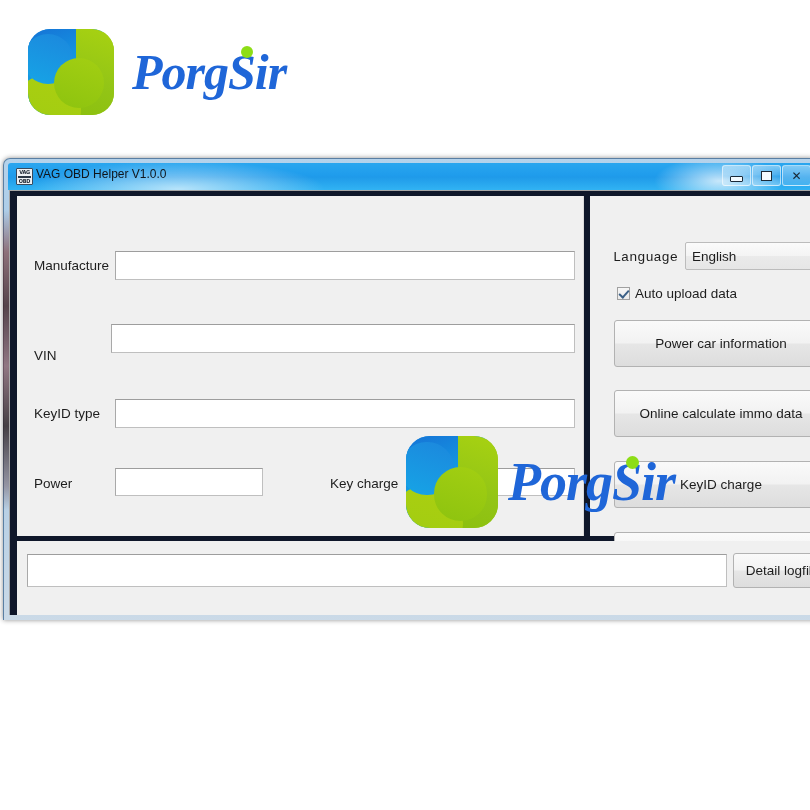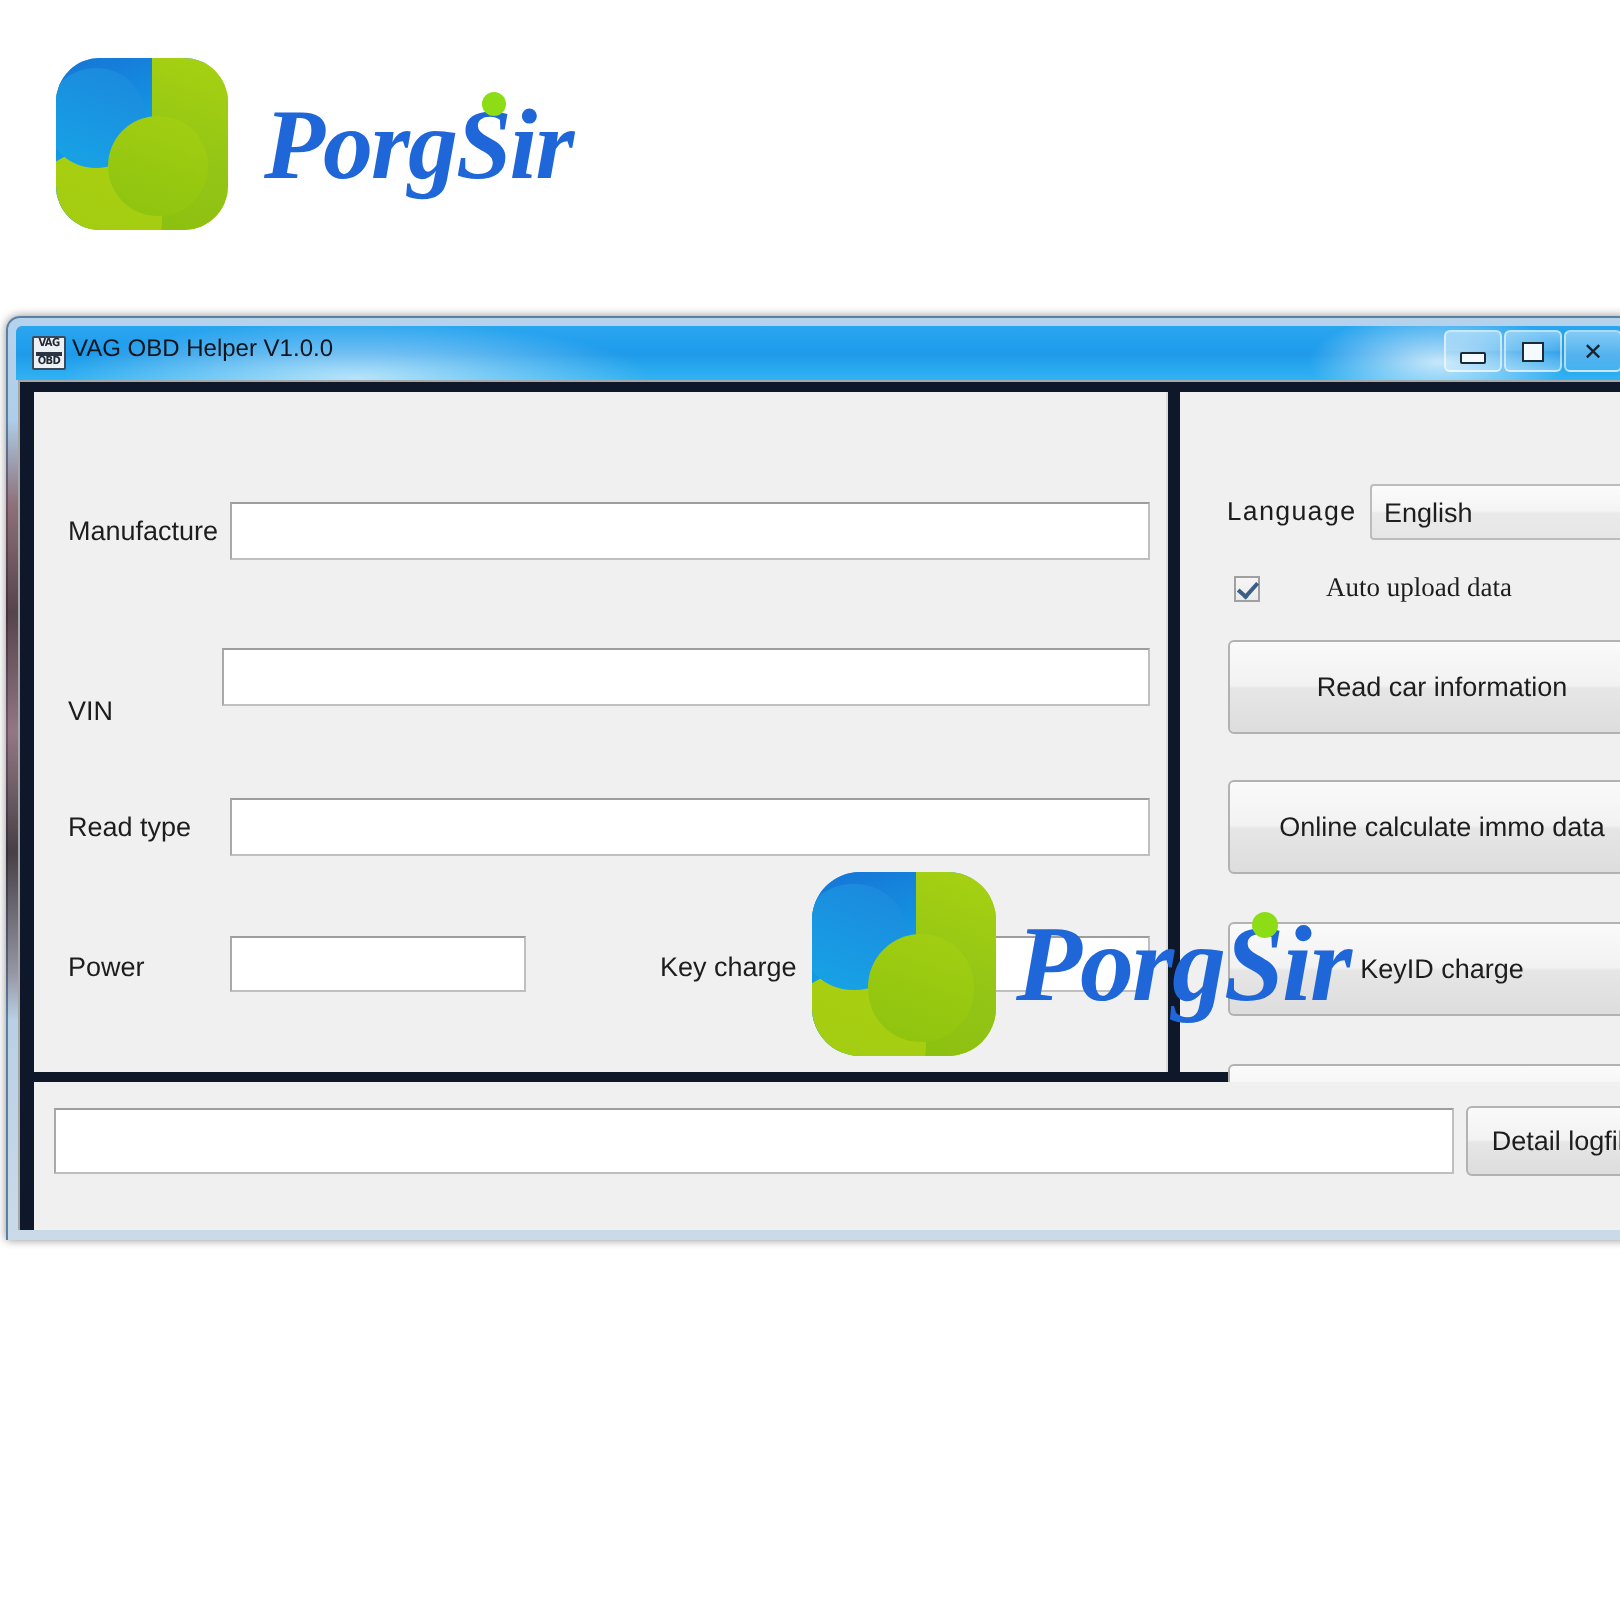--- a/index.html
+++ b/index.html
@@ -345,23 +345,22 @@
     white-space: nowrap;
     overflow: hidden;
   }
 
   .checkbox-wrap {
     position: absolute;
     display: flex;
     align-items: center;
     font-size: 13.5px;
     color: #1d1d1d;
-    font-family: Liberation Serif, serif;
+    font-family: Liberation Sans, sans-serif;
     white-space: nowrap;
-    gap: 28px;
   }
   .cbx {
     width: 13px;
     height: 13px;
     box-sizing: border-box;
     border: 1px solid #a0a0a0;
     background: linear-gradient(to bottom, #f6f6f6, #eaeaea);
     margin-right: 5px;
     flex: 0 0 auto;
     position: relative;
@@ -449,21 +448,21 @@
   <div id="client">
 
     <div class="groupbox" id="left-panel">
 
       <div class="field-label" style="left:17px; top:62px;">Manufacture</div>
       <input class="textbox" type="text" style="left: 98px; top: 55px; width: 460px; height: 29px;" placeholder="">
 
       <div class="field-label" style="left:17px; top:136px;margin-top:16px;">VIN</div>
       <input class="textbox" type="text" style="left: 94px; top: 128px; width: 464px; height: 29px;" placeholder="">
 
-      <div class="field-label" style="left:17px; top:210px;">Read type</div>
+      <div class="field-label" style="left:17px; top:210px;">KeyID type</div>
       <input class="textbox" type="text" style="left: 98px; top: 203px; width: 460px; height: 29px;" placeholder="">
 
       <div class="field-label" style="left:17px; top:280px;">Power</div>
       <input class="textbox" type="text" style="left: 98px; top: 272px; width: 148px; height: 28px;" placeholder="">
 
       <div class="field-label" style="left:313px; top:280px;">Key charge</div>
       <input class="textbox" type="text" style="left: 409px; top: 272px; width: 149px; height: 28px;" placeholder="">
 
       <div class="field-label" style="left:17px; top:362px;">KeyID</div>
       <div class="combobox" style="left:92px; top:354px; width:305px; height:30px;">
@@ -486,21 +485,21 @@
         <span class="cb-text">English</span>
 
       </div>
 
       <div class="checkbox-wrap" style="left:27px; top:90px;">
         <span class="cbx checked"></span>
         <span>Auto upload data</span>
       </div>
 
       <div class="btn" style="left:24px; top:124px; width:214px; height:47px;">
-        <span>Read car information</span>
+        <span>Power car information</span>
       </div>
 
       <div class="btn" style="left:24px; top:194px; width:214px; height:47px;">
         <span>Online calculate immo data</span>
       </div>
 
       <div class="btn" style="left:24px; top:265px; width:214px; height:47px;">
         <span>KeyID charge</span>
       </div>
 

